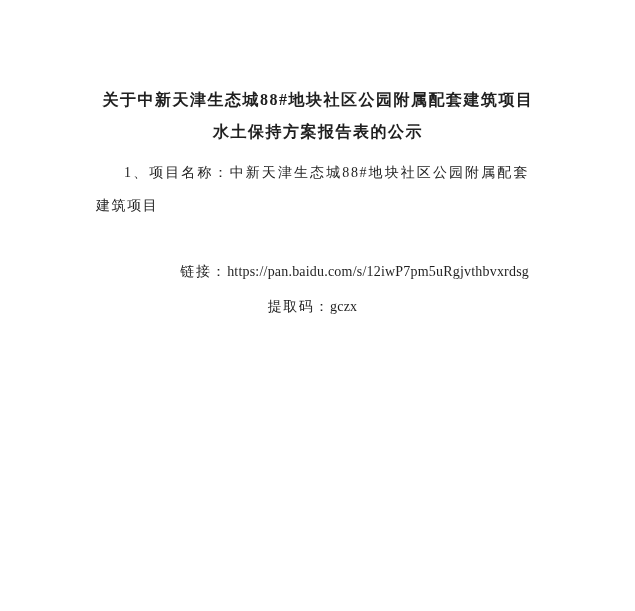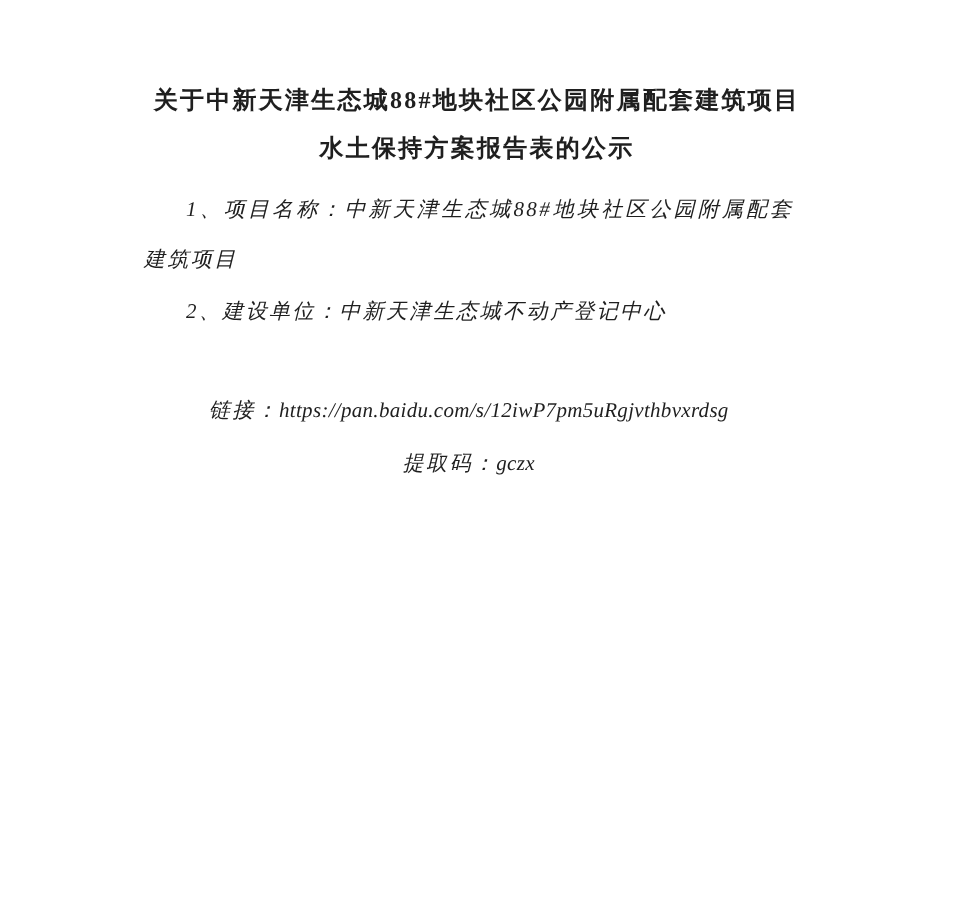--- a/index.html
+++ b/index.html
@@ -6,21 +6,21 @@
     margin: 0;
     padding: 0;
     background: #ffffff;
   }
   .page {
     position: relative;
     box-sizing: border-box;
     width: 635px;
     height: 611px;
     background: #ffffff;
-    padding: 52px 95px 0 96px;
+    padding: 84px 95px 0 96px;
     font-family: "Liberation Serif", "DejaVu Serif", serif;
     color: #1f1f1f;
     overflow: hidden;
   }
   .title {
     margin: 0;
     font-size: 16px;
     font-weight: bold;
     text-align: center;
     line-height: 32px;
@@ -33,29 +33,28 @@
   .body-text {
     margin-top: 8px;
     font-size: 14px;
     line-height: 33px;
     letter-spacing: 1.6px;
     text-align: justify;
   }
   p.para {
     margin: 0 11px 2px 0;
     text-indent: 2em;
-    font-style: italic;
   }
   p.notice {
     text-indent: 2.5em;
   }
   p.link-line {
     margin-top: 33px;
     text-indent: 0;
-    text-align: center;
+    text-align: right;
   }
   p.code-line {
     text-indent: 0;
     text-align: center;
   }
   .latin {
     letter-spacing: 0.2px;
   }
 </style>
 </head>
@@ -63,21 +62,20 @@
 
 <div class="page">
   <h1 class="title">
     <span class="title-line">关于中新天津生态城88#地块社区公园附属配套建筑项目</span>
     <span class="title-line">水土保持方案报告表的公示</span>
   </h1>
 
   <div class="body-text">
     <p class="para">1、项目名称：中新天津生态城88#地块社区公园附属配套建筑项目</p>
 
-    <p class="para">2、建设单位：中新天津生态城不动产登记中心</p>
 
 
 
 
     <p class="para link-line"><span>链接：</span><span class="latin">https://pan.baidu.com/s/12iwP7pm5uRgjvthbvxrdsg</span></p>
 
     <p class="para code-line"><span>提取码：</span><span class="latin">gczx</span></p>
   </div>
 </div>
 

